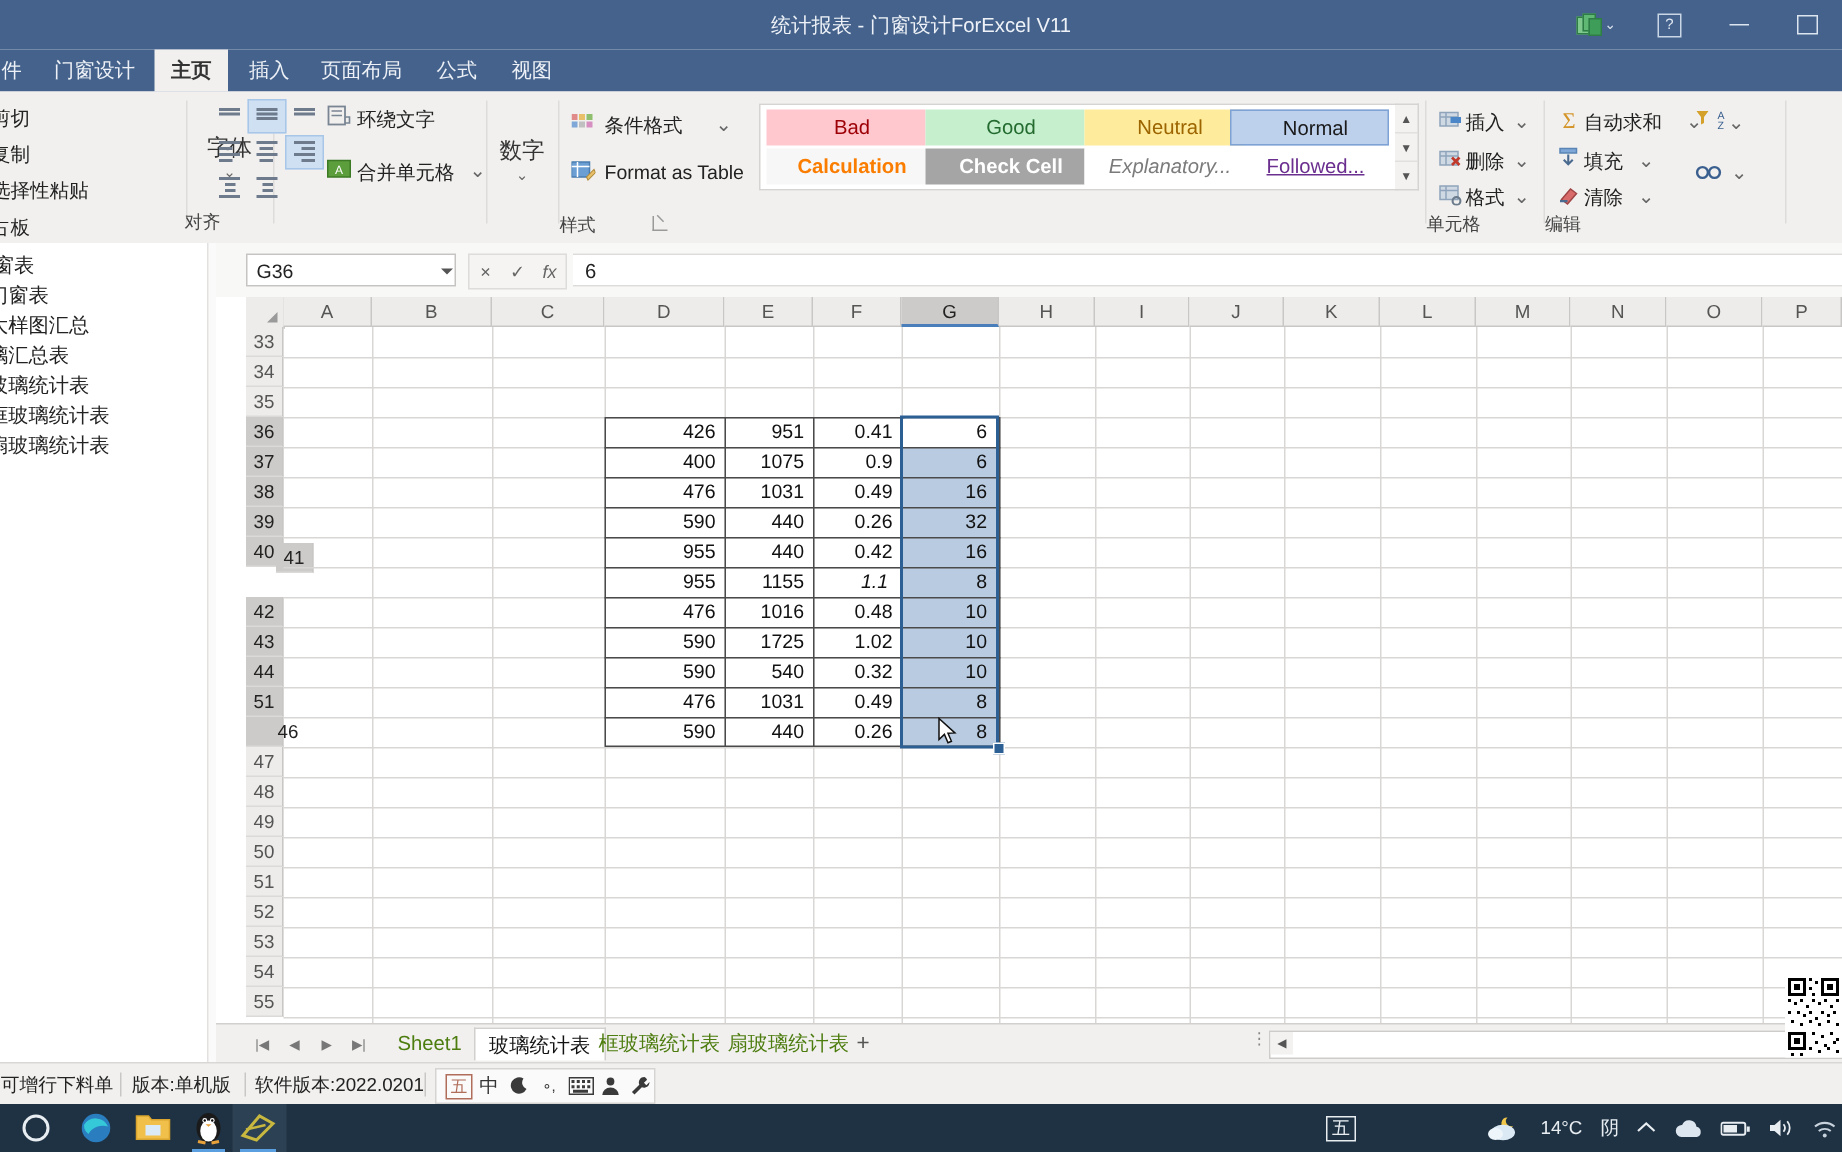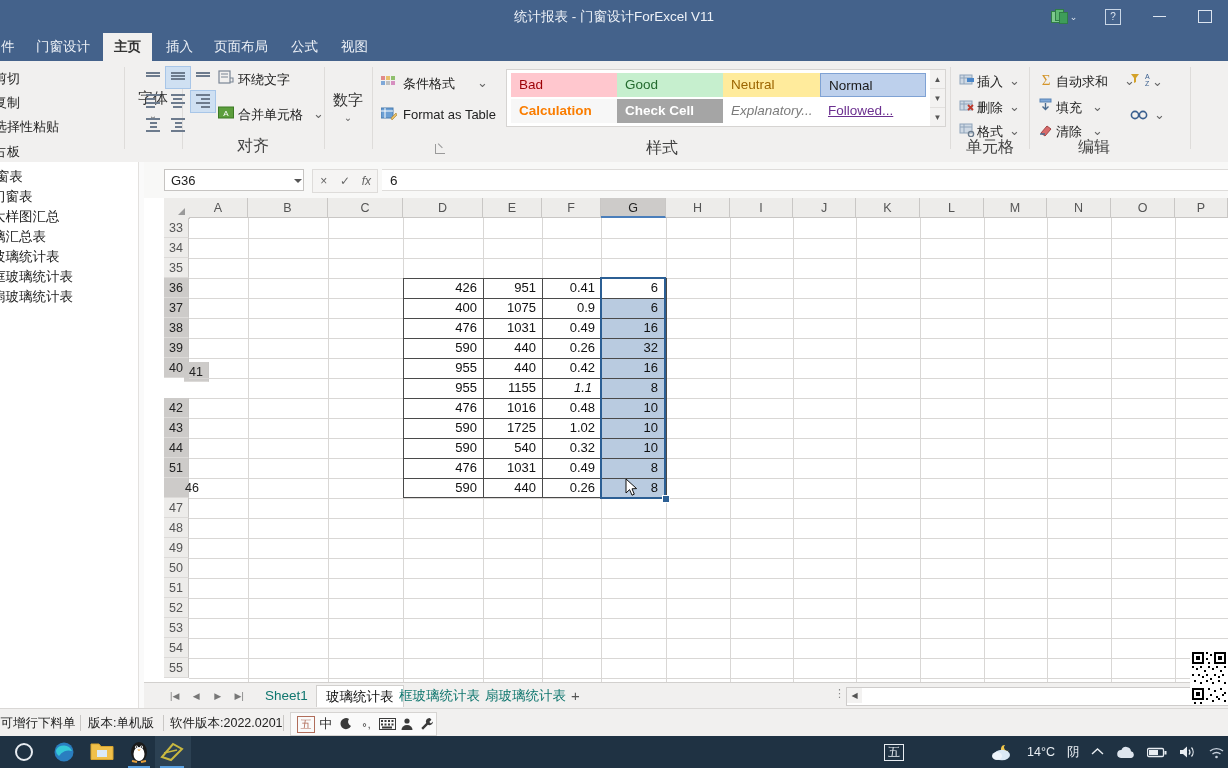--- a/index.html
+++ b/index.html
@@ -43,21 +43,21 @@
     font-size:13.5px;color:#edf1f7;padding:0 11px;cursor:default;white-space:nowrap;
   }
   .tab.active{background:#f1f0ef;color:#333;font-weight:bold;}
 
   
   .ribbon{
     position:absolute;left:0;top:61px;width:1228px;height:101px;
     background:#f1f0ef;border-bottom:1px solid #d2d0ce;
   }
   .grp{position:absolute;top:0;height:101px;}
-  .grp-label{position:absolute;bottom:2px;width:100%;text-align:center;font-size:16px;color:#444;}
+  .grp-label{position:absolute;bottom:2px;width:100%;text-align:left;font-size:12px;color:#444;}
   .grp-sep{position:absolute;top:6px;width:1px;height:82px;background:#dedcda;}
   .dlg-launch{position:absolute;bottom:4px;right:4px;width:9px;height:9px;
     border-left:1.4px solid #9a9a9a;border-bottom:1.4px solid #9a9a9a;}
   .dlg-launch:after{content:'';position:absolute;left:2px;top:-1px;width:6px;height:1.4px;background:#9a9a9a;
     transform:rotate(45deg);transform-origin:left;}
 
   
   .clip-item{position:absolute;left:-6px;font-size:13px;color:#222;white-space:nowrap;}
 
   
@@ -71,21 +71,21 @@
   .ribbon-lbl{position:absolute;font-size:13px;color:#222;white-space:nowrap;}
   .mini-icon{position:absolute;width:16px;height:15px;}
 
   
   .num-big{position:absolute;left:0;top:30px;width:46px;text-align:center;font-size:15px;color:#333;}
   .num-big .cv{display:block;font-size:10px;color:#666;margin-top:2px;}
 
   
   .gallery{
     position:absolute;left:506px;top:8px;width:424px;height:56px;
-    background:#fff;border:1px solid #d6d4d2;
+    background:#fff;border:1px solid #d6d4d2;text-align:center;
   }
   .gal-cell{
     position:absolute;width:106px;height:24px;line-height:24px;
     font-size:13.5px;padding-left:8px;box-sizing:border-box;overflow:hidden;white-space:nowrap;
   }
   .gal-scroll{position:absolute;left:930px;top:8px;width:15px;height:56px;
     background:#f3f2f1;border:1px solid #d6d4d2;border-left:none;}
   .gal-scroll div{position:absolute;left:0;width:15px;height:18px;
     display:flex;align-items:center;justify-content:center;font-size:8px;color:#555;
     border-bottom:1px solid #e2e0de;}
@@ -146,21 +146,21 @@
   .activecell{position:absolute;background:#fff;}
   .fillhandle{position:absolute;width:6px;height:6px;background:#2c5f94;border:1px solid #fff;}
   .cursor-arrow{position:absolute;width:12px;height:18px;}
 
   
   .sheetbar{position:absolute;left:144px;top:682px;width:1084px;height:26px;background:#f1f0ef;
     border-top:1px solid #d2d0ce;}
   .navbtns{position:absolute;left:20px;top:3px;width:86px;height:20px;display:flex;}
   .navbtn{flex:1;display:flex;align-items:center;justify-content:center;font-size:9px;color:#777;}
   .stab{position:absolute;top:2px;height:22px;line-height:22px;padding:0 9px;
-    font-size:13.5px;color:#0f766e;white-space:nowrap;box-sizing:border-box;cursor:default;}
+    font-size:13.5px;color:#4d7c0f;white-space:nowrap;box-sizing:border-box;cursor:default;}
   .stab.active{background:#fff;border:1px solid #d2d0ce;border-bottom:none;color:#111;}
   .stab.plus{color:#555;font-size:15px;padding:0 7px;}
   .hscroll{position:absolute;left:702px;top:4px;width:520px;height:17px;background:#fff;border:1px solid #cecccb;}
   .hscroll-l{position:absolute;left:0;top:0;width:15px;height:15px;background:#f3f2f1;
     display:flex;align-items:center;justify-content:center;font-size:8px;color:#555;}
   .hs-dots{position:absolute;left:690px;top:7px;font-size:11px;color:#888;letter-spacing:0;line-height:6px;}
 
   
   .statusbar{position:absolute;left:0;top:708px;width:1228px;height:28px;background:#f1f0ef;
     border-top:1px solid #d9d7d5;}

